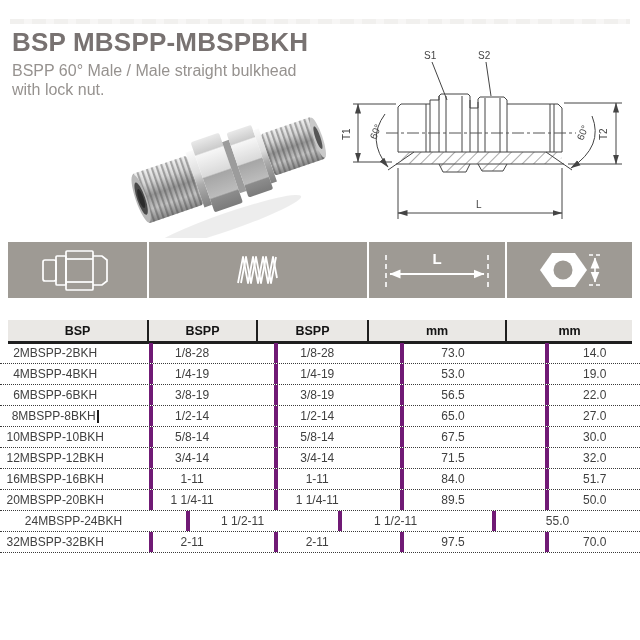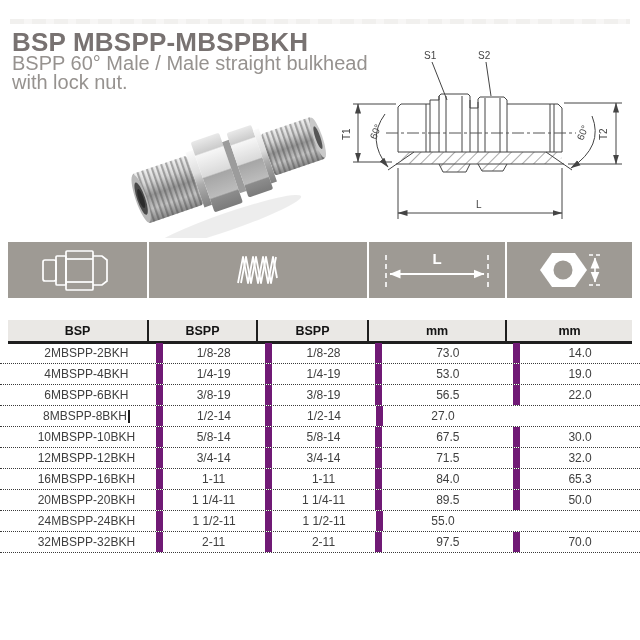--- a/index.html
+++ b/index.html
@@ -14,21 +14,21 @@
   *{margin:0;padding:0;box-sizing:border-box;}
   html,body{background:#fff;}
   body{font-family:"Liberation Sans","DejaVu Sans",sans-serif;}
   .page{position:relative;width:640px;height:640px;background:#fff;overflow:hidden;}
 
   .artifact-strip{position:absolute;left:10px;top:19px;width:620px;height:5px;
     background:repeating-linear-gradient(90deg,#f1f0ee 0 14px,#f7f6f5 14px 22px);}
 
   .page-title{position:absolute;left:12px;top:27px;font-size:26px;font-weight:bold;
     color:var(--title-text);letter-spacing:0.2px;white-space:nowrap;}
-  .page-subtitle{position:absolute;left:12px;top:54px;font-size:20px;line-height:19px;
+  .page-subtitle{position:absolute;left:12px;top:61px;font-size:16px;line-height:19px;
     color:var(--subtitle-text);}
 
   .photo-wrap{position:absolute;left:126px;top:102px;width:214px;height:136px;}
   .tech-drawing{position:absolute;left:340px;top:40px;width:300px;height:190px;}
   .tech-drawing text{font-family:"Liberation Sans","DejaVu Sans",sans-serif;font-size:10px;fill:#444;}
 
   
   .icon-band{position:absolute;left:8px;top:242px;width:624px;height:56px;
     background:var(--band);display:flex;}
   .icon-cell{display:flex;align-items:center;justify-content:center;height:100%;}
@@ -37,25 +37,25 @@
 
   .hdr-row{position:absolute;left:8px;width:624px;background:var(--header-bg);display:flex;}
   .hdr-row.r1{top:299px;height:21px;border-top:2px solid var(--rule);border-bottom:1px solid var(--rule);margin-top:24px;}
   .hdr-row.r2{top:320px;height:23px;border-bottom:2px solid var(--rule);justify-content:flex-end;}
   .hdr-cell{display:flex;align-items:center;justify-content:center;
     font-size:12.5px;font-weight:bold;color:#141414;}
   .hdr-cell + .hdr-cell{border-left:2px solid var(--rule);}
   .w0{width:139px;} .w1{width:109px;} .w2{width:111px;} .w3{width:138px;} .w4{width:127px;}
 
   .data-rows{position:absolute;left:0;top:343px;width:640px;}
-  .data-row{width:640px;height:21px;display:flex;padding-left:17px;
-    border-bottom:1px dotted #3a3a3a;}
+  .data-row{width:640px;height:21px;display:flex;padding-left:4px;
+    border-bottom:1px dotted #3a3a3a;gap:43px;}
   .cell{display:flex;align-items:center;justify-content:center;
     font-size:12px;color:var(--data-text);white-space:nowrap;}
-  .cell + .cell{border-left:7px solid #701a75;}
+  .cell + .cell{border-left:4px solid #701a75;}
   .caret{display:inline-block;width:2px;height:13px;background:#1a1a1a;margin-left:1px;vertical-align:middle;}
 </style>
 </head>
 <body>
 
 <div class="page">
 
   <div class="artifact-strip"></div>
 
   <h1 class="page-title">BSP MBSPP-MBSPBKH</h1>
@@ -298,20 +298,23 @@
         <div class="cell w0">
           <span>8MBSPP-8BKH</span>
           <span class="caret"></span>
         </div>
         <div class="cell w1">
           <span>1/2-14</span>
         </div>
         <div class="cell w2">
           <span>1/2-14</span>
         </div>
+        <div class="cell w3">
+          <span>65.0</span>
+        </div>
         <div class="cell w4">
           <span>27.0</span>
         </div>
       </div>
       <div class="data-row">
         <div class="cell w0">
           <span>10MBSPP-10BKH</span>
         </div>
         <div class="cell w1">
           <span>5/8-14</span>
@@ -350,21 +353,21 @@
         <div class="cell w1">
           <span>1-11</span>
         </div>
         <div class="cell w2">
           <span>1-11</span>
         </div>
         <div class="cell w3">
           <span>84.0</span>
         </div>
         <div class="cell w4">
-          <span>65.3</span>
+          <span>51.7</span>
         </div>
       </div>
       <div class="data-row">
         <div class="cell w0">
           <span>20MBSPP-20BKH</span>
         </div>
         <div class="cell w1">
           <span>1 1/4-11</span>
         </div>
         <div class="cell w2">

